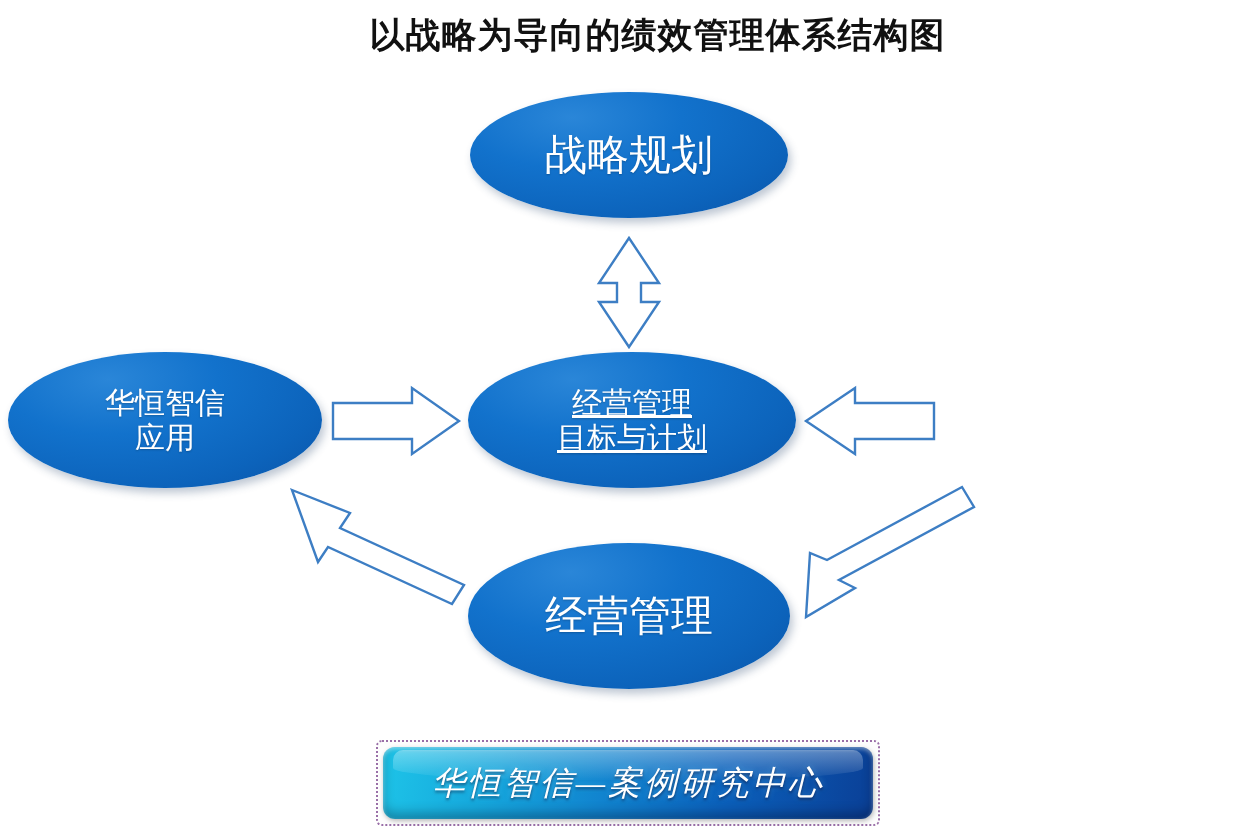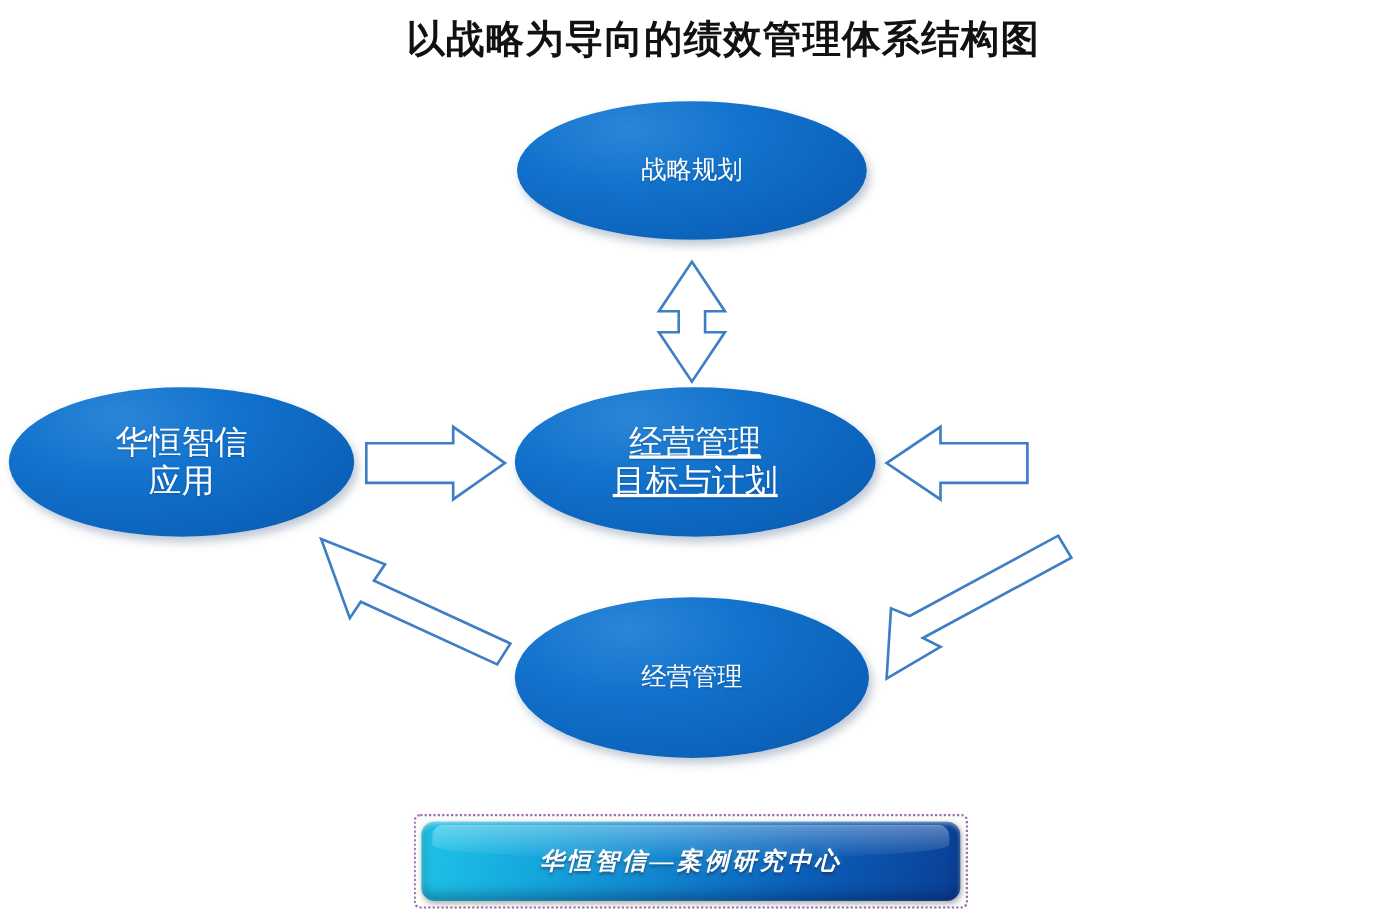--- a/index.html
+++ b/index.html
@@ -43,21 +43,21 @@
     border-radius: 50%;
     background: radial-gradient(ellipse at 32% 20%, #2a86d8 0%, #1272cc 36%, #0c63bb 72%, #0a54a8 100%);
     box-shadow: 3px 5px 9px rgba(40,70,110,0.30);
     display: flex;
     align-items: center;
     justify-content: center;
     box-sizing: border-box;
   }
   .node .label {
     color: #ffffff;
-    font-size: 23px;
+    font-size: 42px;
     font-weight: 400;
     line-height: 1.18;
     text-align: center;
     text-shadow: 0 1px 2px rgba(0,0,0,0.22);
     white-space: pre-line;
   }
 
   #node-strategy   { left: 470px; top: 92px;  width: 318px; height: 126px; }
   #node-core       { left: 468px; top: 352px; width: 328px; height: 136px; }
   #node-left       { left: 8px;   top: 352px; width: 314px; height: 136px; }
@@ -124,22 +124,22 @@
     height: 42%;
     border-radius: 10px 10px 40% 40%;
     background: linear-gradient(180deg, rgba(255,255,255,0.34), rgba(255,255,255,0.02));
     pointer-events: none;
   }
   #banner .banner-text {
     position: relative;
     z-index: 2;
     color: #ffffff;
     font-family: "Liberation Serif", "DejaVu Serif", serif;
-    font-size: 22px;
-    font-weight: bold;
+    font-size: 33px;
+    font-weight: normal;
     font-style: italic;
     letter-spacing: 3px;
     text-shadow: 0 2px 3px rgba(0,0,40,0.55), 0 0 6px rgba(120,220,255,0.4);
     white-space: nowrap;
   }
 </style>
 </head>
 <body>
 
 <div id="canvas">

